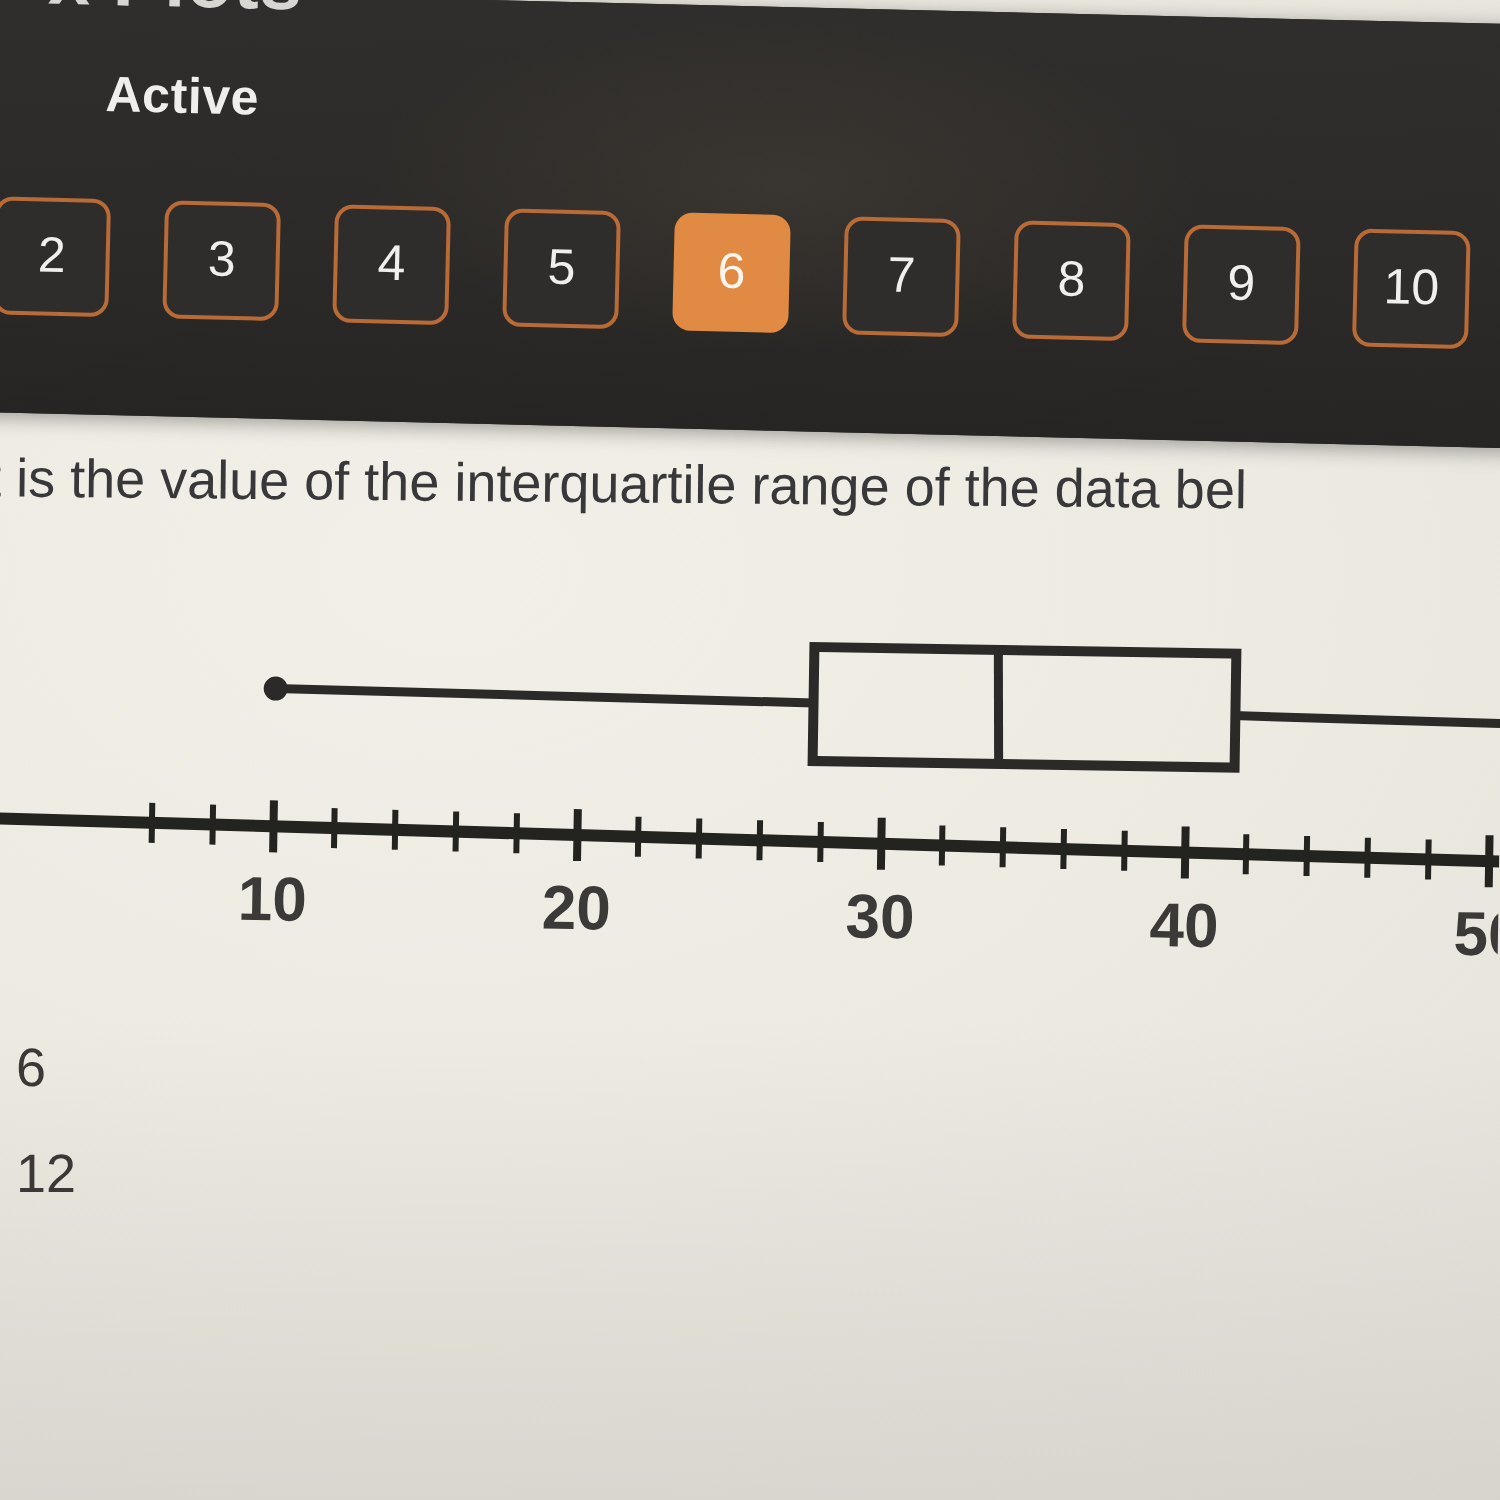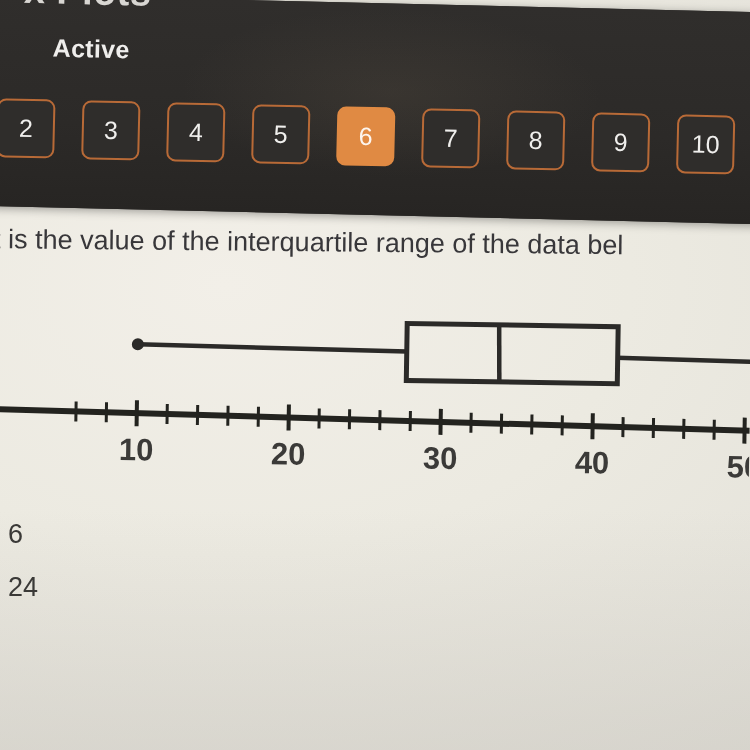--- a/index.html
+++ b/index.html
@@ -207,16 +207,16 @@
           <text x="289" y="165.88311688311688" text-anchor="middle" font-family="&quot;Liberation Sans&quot;, sans-serif" font-size="31" font-weight="bold" fill="#3b3a38">20</text>
           <text x="441" y="167.85714285714286" text-anchor="middle" font-family="&quot;Liberation Sans&quot;, sans-serif" font-size="31" font-weight="bold" fill="#3b3a38">30</text>
           <text x="593" y="169.83116883116884" text-anchor="middle" font-family="&quot;Liberation Sans&quot;, sans-serif" font-size="31" font-weight="bold" fill="#3b3a38">40</text>
           <text x="745" y="171.8051948051948" text-anchor="middle" font-family="&quot;Liberation Sans&quot;, sans-serif" font-size="31" font-weight="bold" fill="#3b3a38">50</text>
         </g>
     </svg>
   </div>
 
   <div class="options" id="options">
       <div class="option">6</div>
-      <div class="option">24</div>
+      <div class="option">12</div>
     </div>
 
 </div>
 
 </body></html>

